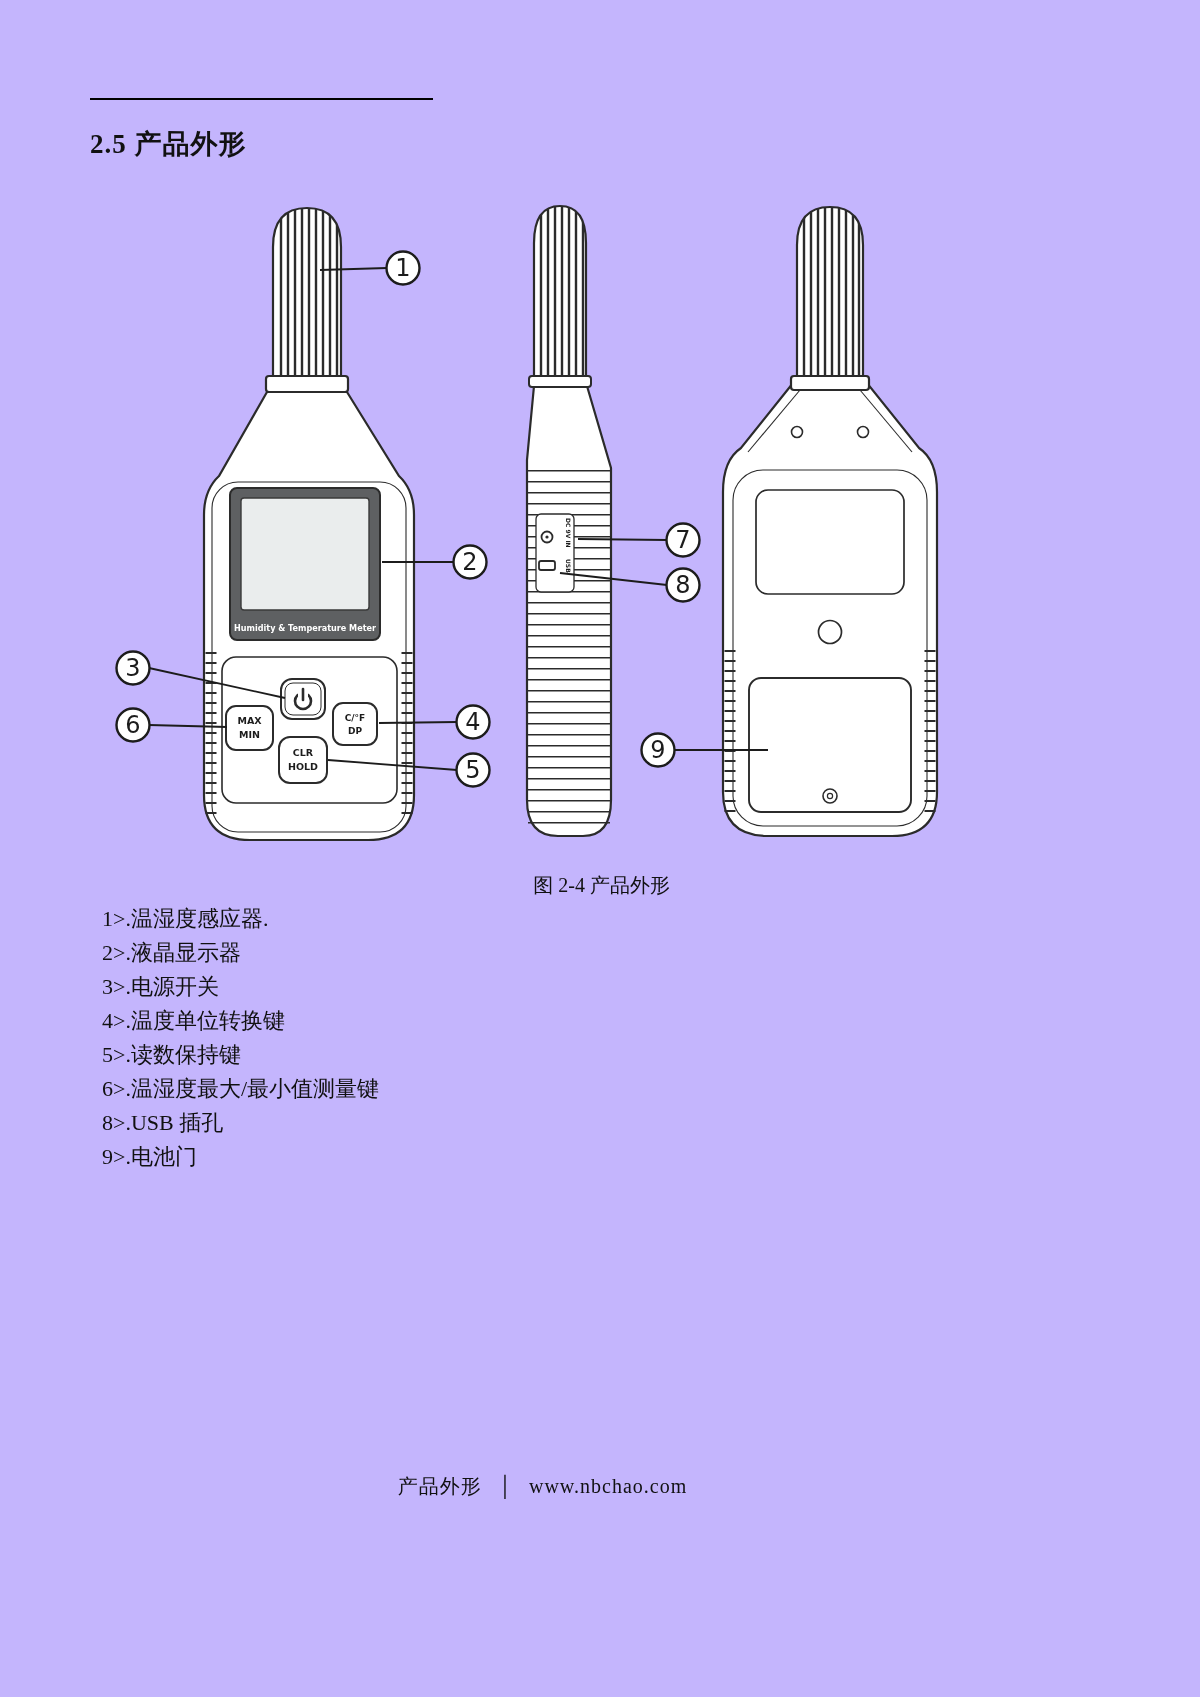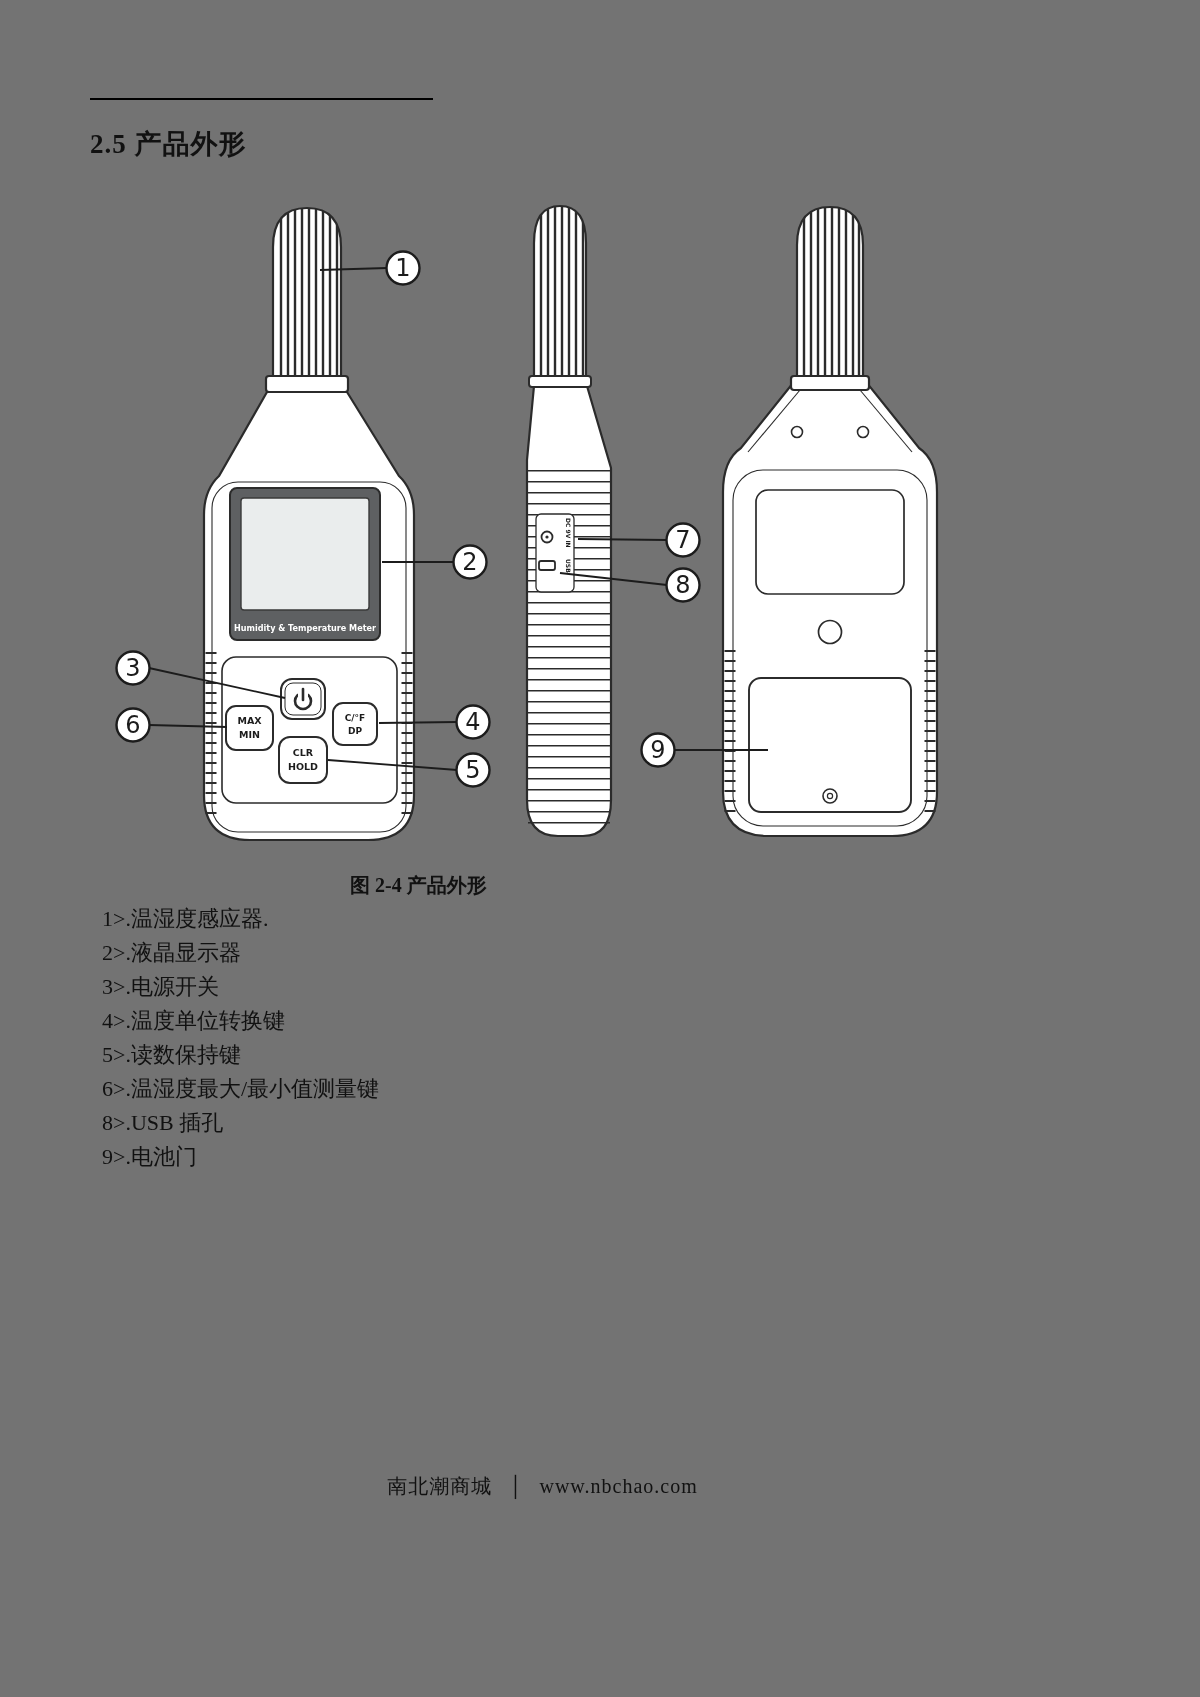--- a/index.html
+++ b/index.html
@@ -1,24 +1,24 @@
 <!DOCTYPE html>
 <html><head>
 <meta charset="utf-8">
 <style>
   html,body{margin:0;padding:0;background:#888;}
   .page{
-    position:relative;width:1200px;height:1697px;background:#737373;
+    position:relative;width:1200px;height:1697px;background:#c4b5fd;
     margin:0 auto;font-family:"Liberation Serif","DejaVu Serif",serif;color:#111;
     overflow:hidden;
   }
   .head-rule{position:absolute;left:90px;top:98px;width:343px;border-top:2px solid #000;}
   .heading{position:absolute;left:90px;top:108px;font-size:27px;font-weight:bold;letter-spacing:1px;}
   .figure-wrap{position:absolute;left:90px;top:195px;width:920px;height:670px;}
-  .caption{position:absolute;left:350px;top:872px;width:320px;text-align:left;font-size:20px;font-weight:bold;}
+  .caption{position:absolute;left:350px;top:872px;width:320px;text-align:right;font-size:20px;}
   .parts{position:absolute;left:90px;top:902px;font-size:22px;line-height:34px;margin-left:12px;}
   .parts div{white-space:nowrap;}
   .footer{position:absolute;left:0;top:1473px;width:1085px;text-align:center;font-size:20px;letter-spacing:1px;}
   svg text{font-family:"DejaVu Sans","Liberation Sans",sans-serif;}
   svg .serif{font-family:"DejaVu Serif","Liberation Serif",serif;}
 </style>
 </head>
 <body>
 
 <div class="page">
@@ -209,18 +209,18 @@
     <div>2&gt;.液晶显示器</div>
     <div>3&gt;.电源开关</div>
     <div>4&gt;.温度单位转换键</div>
     <div>5&gt;.读数保持键</div>
     <div>6&gt;.温湿度最大/最小值测量键</div>
     <div>8&gt;.USB 插孔</div>
     <div>9&gt;.电池门</div>
   </div>
 
   <div class="footer">
-    <span>南北潮商城</span>
+    <span>产品外形</span>
     <span style="padding:0 10px;">│</span>
     <span>www.nbchao.com</span>
   </div>
 
 </div>
 
 </body></html>

